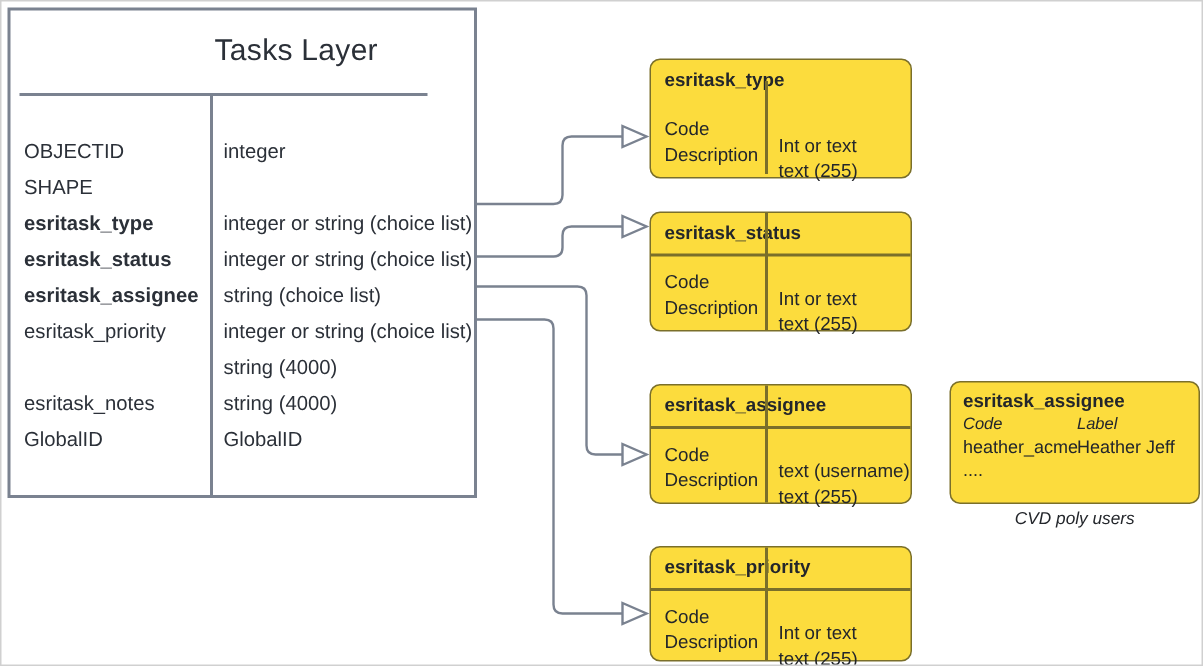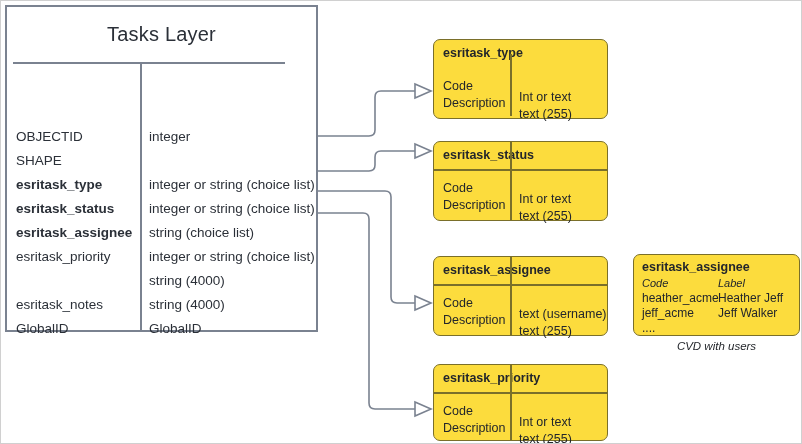--- a/index.html
+++ b/index.html
@@ -34,20 +34,21 @@
     position: absolute;
     left: 0;
     top: 0;
     width: 100%;
     height: 54px;
     line-height: 54px;
     text-align: center;
     font-size: 20px;
     color: #2b3038;
     letter-spacing: .2px;
+    padding-left: 36px;
   }
   .entity-title-rule {
     position: absolute;
     left: 6px;
     top: 55px;
     width: 272px;
     height: 2px;
     background: #7a8290;
   }
   .entity-vrule {
@@ -56,21 +57,20 @@
     top: 55px;
     width: 2px;
     height: 270px;
     background: #7a8290;
   }
   .field-rows {
     position: absolute;
     left: 0;
     top: 82px;
     width: 100%;
-    margin-top: 36px;
   }
   .field-row {
     position: relative;
     height: 24px;
     line-height: 24px;
     font-size: 13.5px;
     color: #2b3038;
   }
   .field-name {
     position: absolute;
@@ -337,24 +337,20 @@
     <div class="cvd-grid">
       <div class="cvd-line hdr">
         <span class="c1">Code</span>
         <span class="c2">Label</span>
       </div>
       <div class="cvd-line">
         <span class="c1">heather_acme</span>
         <span class="c2">Heather Jeff</span>
       </div>
       <div class="cvd-line">
-        <span class="c1">jeff_acme</span>
-        <span class="c2">Jeff Walker</span>
-      </div>
-      <div class="cvd-line">
         <span class="c1">....</span>
         <span class="c2"></span>
       </div>
     </div>
   </div>
-  <div class="cvd-caption">CVD with users</div>
+  <div class="cvd-caption">CVD poly users</div>
 
 </div>
 
 </body></html>

